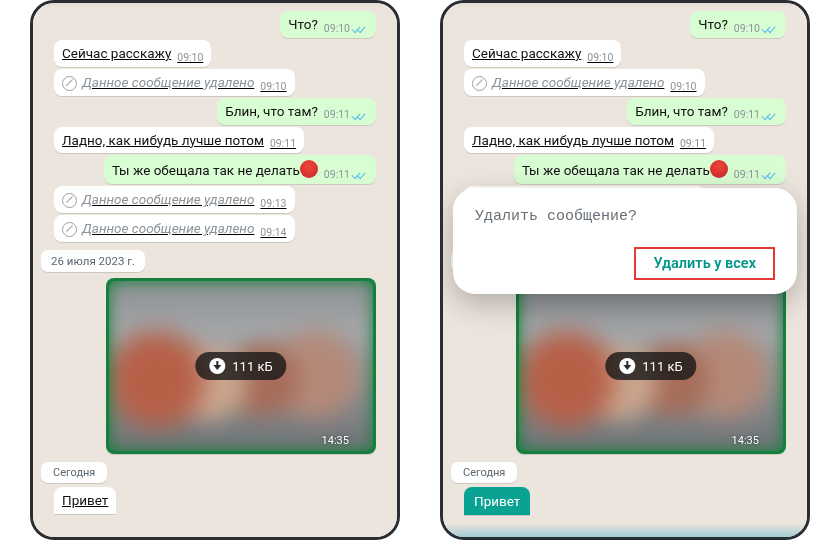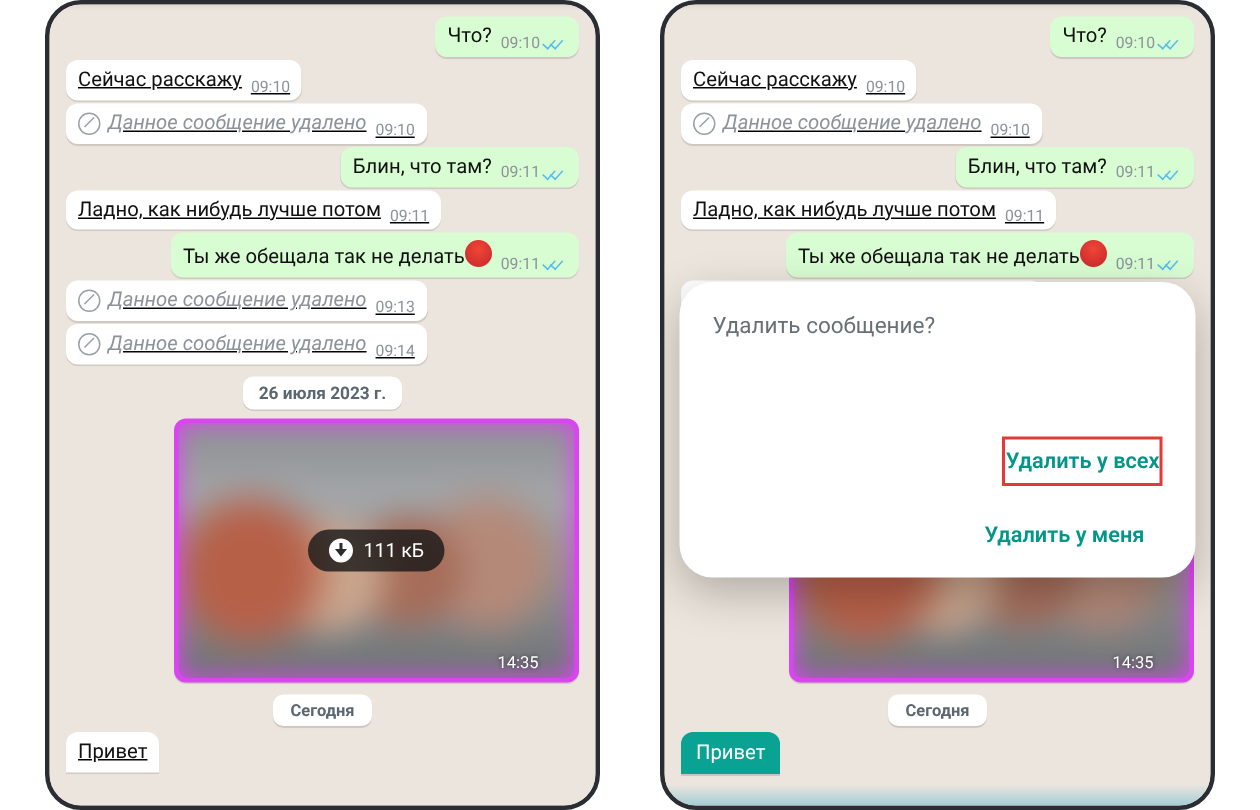--- a/index.html
+++ b/index.html
@@ -22,24 +22,24 @@
     position: absolute; inset: 0;
     background: #ece5dd;
   }
   .chat {
     position: relative;
     height: 100%;
     padding: 6px 8px;
     overflow: hidden;
     font-size: 13.5px;
   }
-  .row { display: flex; margin: 2px 3px; }
+  .row { display: flex; margin: 2px 13px; }
   .row.out { justify-content: flex-end; }
   .row.in  { justify-content: flex-start; }
-  .row.center { justify-content: center; font-weight: bold; }
+  .row.center { justify-content: flex-start; }
   .bubble {
     max-width: 85%;
     padding: 5px 8px 5px 8px;
     border-radius: 8px;
     position: relative;
     box-shadow: 0 1px 0.5px rgba(0,0,0,0.13);
     display: inline-flex;
     align-items: flex-end;
     gap: 6px;
     line-height: 1.25;
@@ -68,21 +68,21 @@
     border-left: 1.6px solid #53bdeb;
     border-bottom: 1.6px solid #53bdeb;
     transform: rotate(-48deg);
   }
   .ticks::before { left: 0; top: 2px; }
   .ticks::after  { left: 5px; top: 2px; }
   .deleted {
     color: #8c9399;
     font-style: italic;
     display: inline-flex;
-    align-items: center;
+    align-items: flex-end;
     gap: 5px;
   }
   .no-icon {
     width: 15px; height: 15px; flex: 0 0 15px;
     border: 1.6px solid #9aa0a6;
     border-radius: 50%;
     position: relative;
   }
   .no-icon::after {
     content: "";
@@ -102,21 +102,21 @@
   }
   .date-chip {
     background: #fff;
     color: #5b6670;
     font-size: 11.5px;
     padding: 4px 10px;
     border-radius: 7px;
     box-shadow: 0 1px 0.5px rgba(0,0,0,0.13);
   }
   .image-bubble {
-    background: #d946ef;
+    background: #15803d;
     border-radius: 8px;
     padding: 3px;
     width: 270px;
     box-shadow: 0 1px 0.5px rgba(0,0,0,0.13);
     position: relative;
   }
   .image-inner {
     width: 100%; height: 170px;
     border-radius: 6px;
     background:
@@ -189,35 +189,35 @@
     left: 10px; right: 10px; top: 185px;
     background: #fff;
     border-radius: 22px;
     padding: 20px 22px 14px 22px;
     box-shadow: 0 10px 30px rgba(0,0,0,0.25);
   }
   .dialog-title {
     color: #687077;
     font-size: 15px;
     margin-bottom: 22px;
+    font-family: Liberation Mono, monospace;
   }
   .dialog-actions {
     display: flex; flex-direction: column; align-items: flex-end; gap: 18px;
   }
   .dialog-btn {
     color: #009688;
     font-weight: 600;
     font-size: 14.5px;
     padding: 6px 12px;
     cursor: pointer;
   }
   .dialog-btn.highlight {
     border: 2px solid #e53935;
-    padding: 6px 0;
-    margin-top: 43px;
+    padding: 6px 17px;
   }
   .fade-top { position:absolute; top:0; left:0; right:0; height:4px; background:linear-gradient(rgba(0,0,0,0.05), transparent); }
   .glow {
     position:absolute; left:0; right:0; bottom:0; height:14px;
     background: linear-gradient(to top, rgba(30,160,200,0.35), transparent);
   }
 </style>
 </head>
 <body>
 
@@ -456,16 +456,15 @@
       </div>
     </div>
 
     <div class="glow"></div>
   </div>
 
   <div class="dialog">
     <div class="dialog-title">Удалить сообщение?</div>
     <div class="dialog-actions">
       <div class="dialog-btn highlight">Удалить у всех</div>
-      <div class="dialog-btn">Удалить у меня</div>
     </div>
   </div>
 </div>
 
 </body></html>

